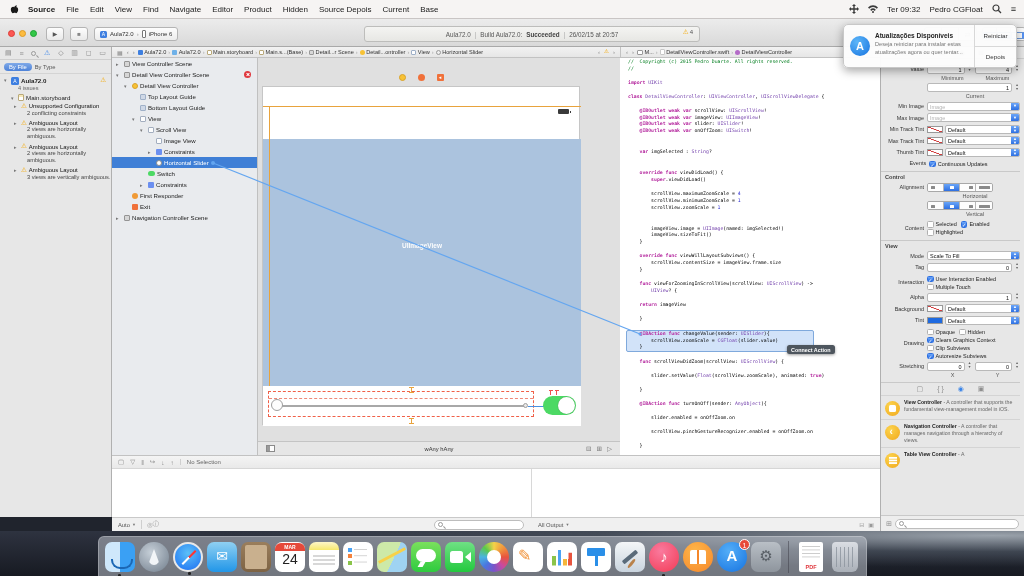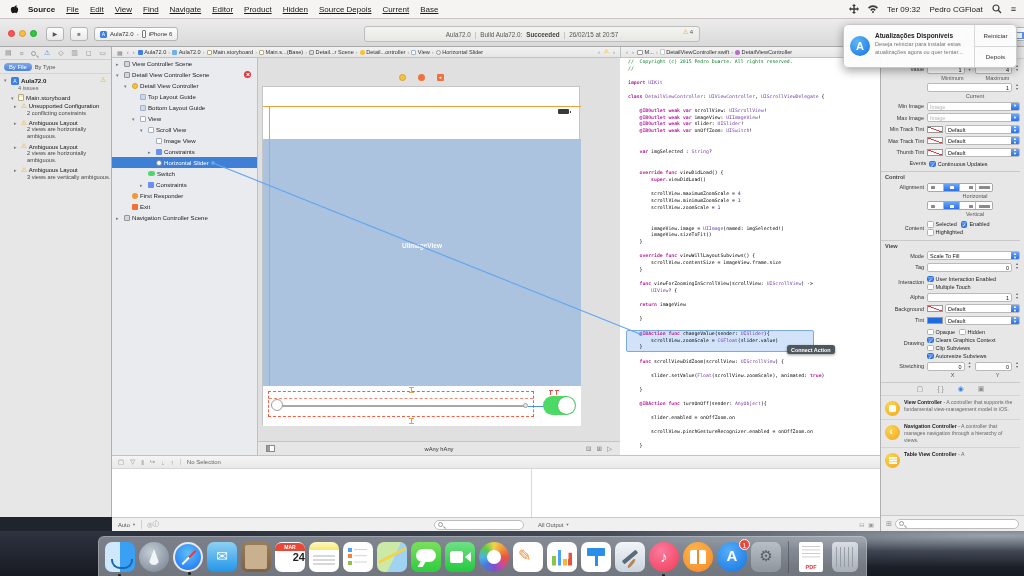--- a/index.html
+++ b/index.html
@@ -241,21 +241,21 @@
   .di-launchpad{background:radial-gradient(circle at 40% 35%,#c6cfd8,#707d8b);}
   .di-launchpad::after{content:'';position:absolute;left:9px;top:7px;width:0;height:0;border-left:6px solid transparent;border-right:6px solid transparent;border-bottom:16px solid #f2f5f8;border-radius:50%;}
   .di-safari{background:radial-gradient(circle at 50% 35%,#5bc0f8,#1c6ef3);border:2px solid #e8e8e8;}
   .di-safari::after{content:'';position:absolute;left:12.5px;top:4px;width:2px;height:19px;background:linear-gradient(#f33 50%,#fff 50%);transform:rotate(45deg);}
   .di-mail{background:linear-gradient(#8fd0f2,#2196e8);}
   .di-mail::after{content:'✉';position:absolute;left:0;right:0;top:6px;text-align:center;color:#fff;font-size:14px;}
   .di-contacts{background:linear-gradient(#9a7e5c,#7d6344);}
   .di-contacts::after{content:'';position:absolute;left:4px;top:3px;right:4px;bottom:3px;background:#c9b08e;border-radius:2px;}
   .di-calendar{background:#fff;}
   .cal-m{position:absolute;left:0;right:0;top:1px;text-align:center;color:#fff;font-size:5px;font-weight:bold;background:#e6493a;height:8px;line-height:8px;border-radius:6px 6px 0 0;}
-  .cal-d{position:absolute;left:0;right:0;top:9px;text-align:right;color:#222;font-size:11px;font-weight:700;}
+  .cal-d{position:absolute;left:0;right:0;top:9px;text-align:center;color:#222;font-size:14px;font-weight:400;}
   .di-notes{background:linear-gradient(#fdf6c9 0%,#f7e96f 26%,#fff 26%);}
   .di-notes::after{content:'';position:absolute;left:4px;top:13px;right:4px;height:10px;background:linear-gradient(#d8d8d8 40%,transparent 0);background-size:100% 4px;}
   .di-reminders{background:#fff;}
   .di-reminders::after{content:'';position:absolute;left:5px;top:6px;width:4px;height:19px;background:linear-gradient(#4aa3f5 0 4px,transparent 4px 6.3px,#f5823c 6.3px 10.3px,transparent 10.3px 12.6px,#8ac44a 12.6px 16.6px,transparent 0);}
   .di-reminders::before{content:'';position:absolute;left:11px;top:7px;width:13px;height:17px;background:linear-gradient(#d0d0d0 20%,transparent 0);background-size:100% 6.3px;}
   .di-maps{background:linear-gradient(115deg,#cde9a8 55%,#9fd3f2 55%);}
   .di-maps::after{content:'';position:absolute;left:0;top:12px;width:30px;height:3px;background:#f7d14a;transform:rotate(-28deg);}
   .di-messages{background:linear-gradient(#7ae05c,#2fcb3f);}
   .di-messages::after{content:'';position:absolute;left:5px;top:7px;width:20px;height:13px;background:#fff;border-radius:7px;}
   .di-messages::before{content:'';position:absolute;left:8px;bottom:5px;width:5px;height:5px;background:#fff;transform:skewX(-30deg);z-index:1;}
@@ -296,21 +296,21 @@
 </head>
 <body>
 
 <div id="screen">
 
   <div class="menubar">
     <svg class="apple" viewBox="0 0 10 12">
         <path d="M5 3 C6 1.5 7.5 1.6 8 1.7 C8 2.6 7.3 3.3 6.6 3.5 C8.4 3.4 9.4 4.8 9.4 6.5 C9.4 8.8 8 11 6.8 11 C6.1 11 5.9 10.6 5 10.6 C4.1 10.6 3.9 11 3.2 11 C2 11 0.6 8.8 0.6 6.5 C0.6 4.6 1.9 3.4 3.4 3.4 C4.2 3.4 4.6 3.8 5 3.8 Z" fill="#1a1a1a"></path>
       </svg>
     <span class="menu-app">Source</span>
-    <span id="menubar-items" style="display:flex;text-decoration:underline;">
+    <span id="menubar-items" style="display:flex;">
         <span class="menu-item">File</span>
         <span class="menu-item">Edit</span>
         <span class="menu-item">View</span>
         <span class="menu-item">Find</span>
         <span class="menu-item">Navigate</span>
         <span class="menu-item">Editor</span>
         <span class="menu-item">Product</span>
         <span class="menu-item">Hidden</span>
         <span class="menu-item">Source Depois</span>
         <span class="menu-item">Current</span>

